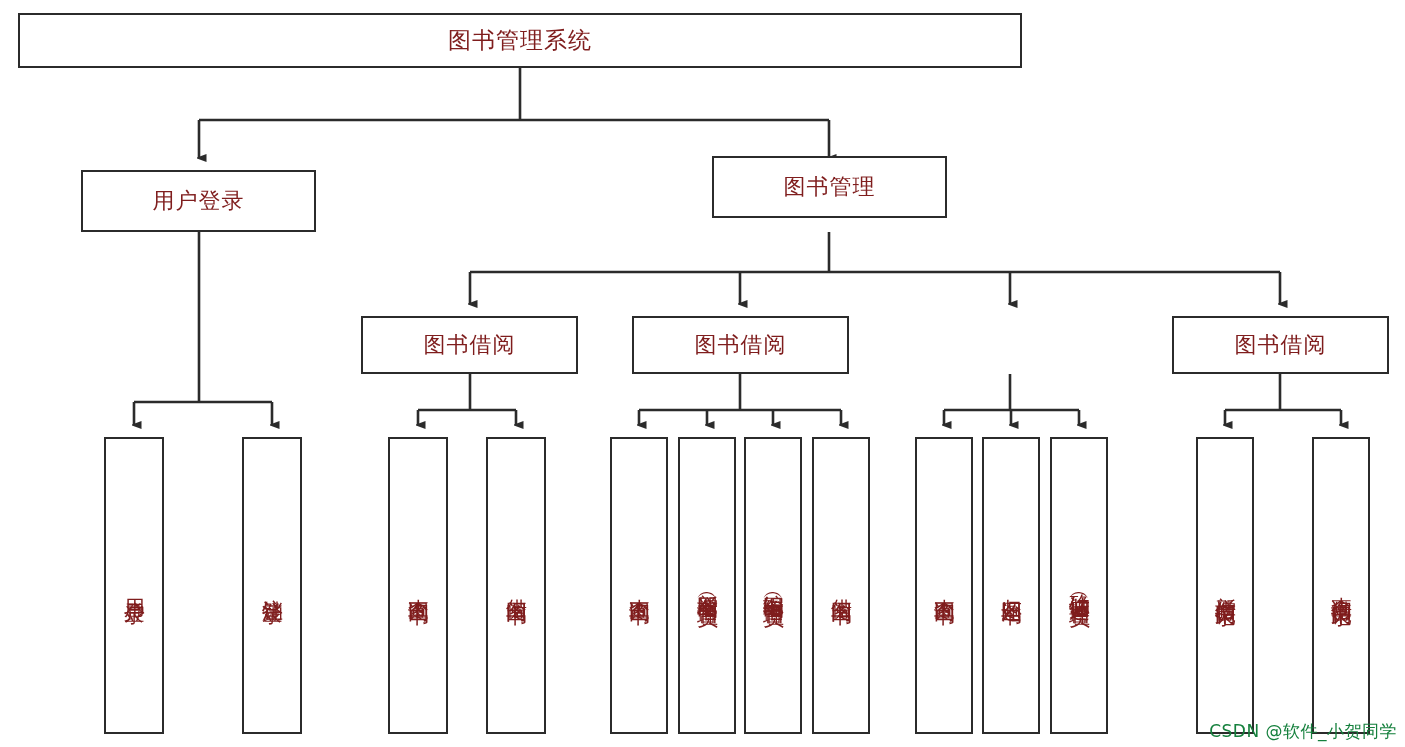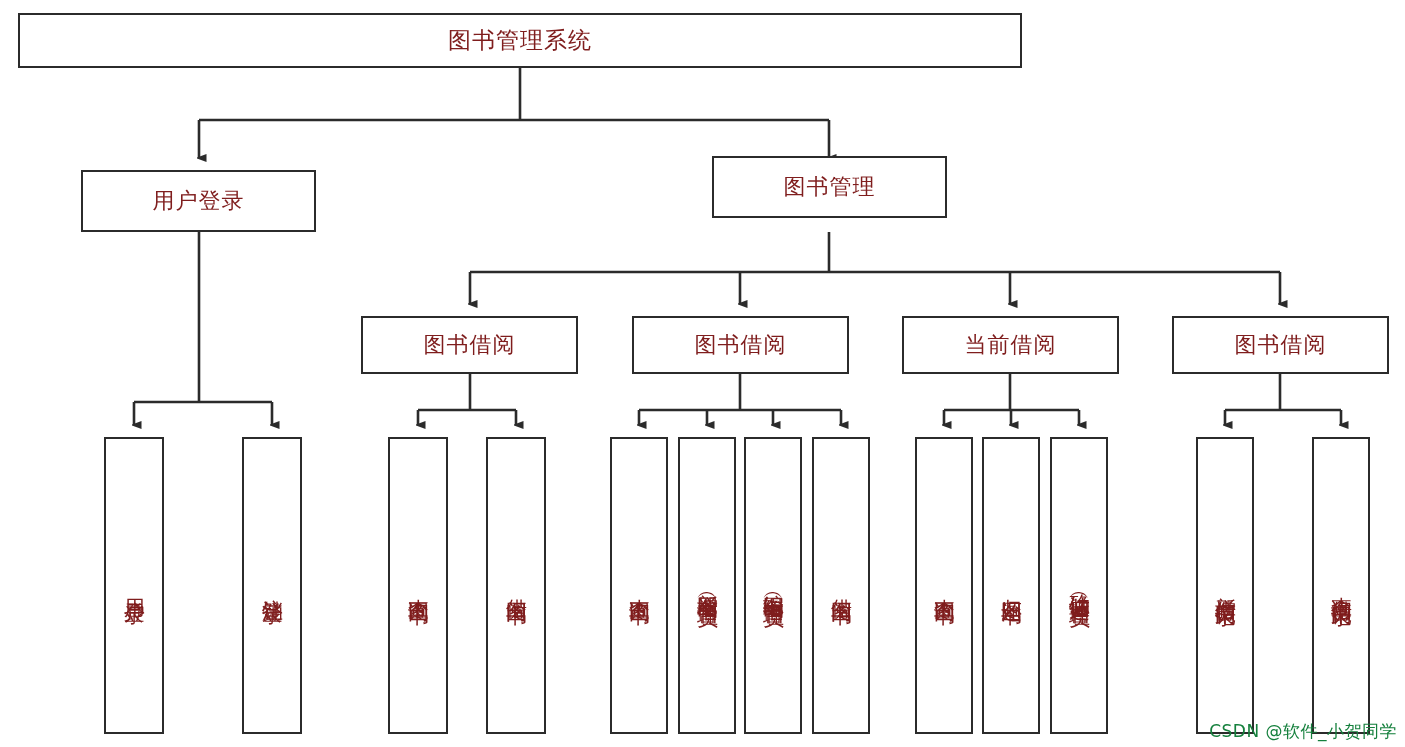--- a/index.html
+++ b/index.html
@@ -134,23 +134,20 @@
   <div class="node h" style="left:712px; top:156px; width:235px; height:62px;">
     <span class="htext">图书管理</span>
   </div>
 
   <div class="node h" style="left:361px; top:316px; width:217px; height:58px;">
     <span class="htext">图书借阅</span>
   </div>
   <div class="node h" style="left:632px; top:316px; width:217px; height:58px;">
     <span class="htext">图书借阅</span>
   </div>
-  <div class="node h" style="left:902px; top:316px; width:217px; height:58px;">
-    <span class="htext">当前借阅</span>
-  </div>
   <div class="node h" style="left:1172px; top:316px; width:217px; height:58px;">
     <span class="htext">图书借阅</span>
   </div>
 
   <div class="node v" style="left:104px; top:437px; width:60px; height:297px;">
     <span class="vtext">用户登录</span>
   </div>
   <div class="node v" style="left:242px; top:437px; width:60px; height:297px;">
     <span class="vtext">注销登录</span>
   </div>

